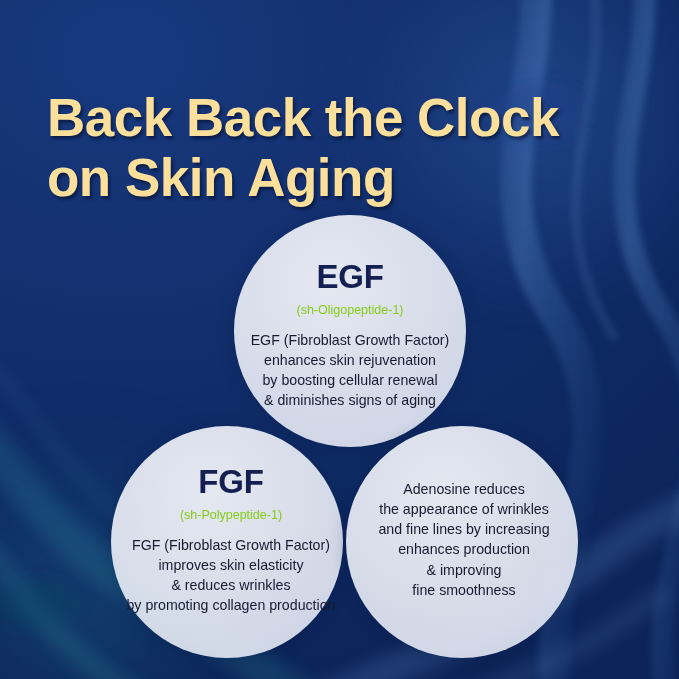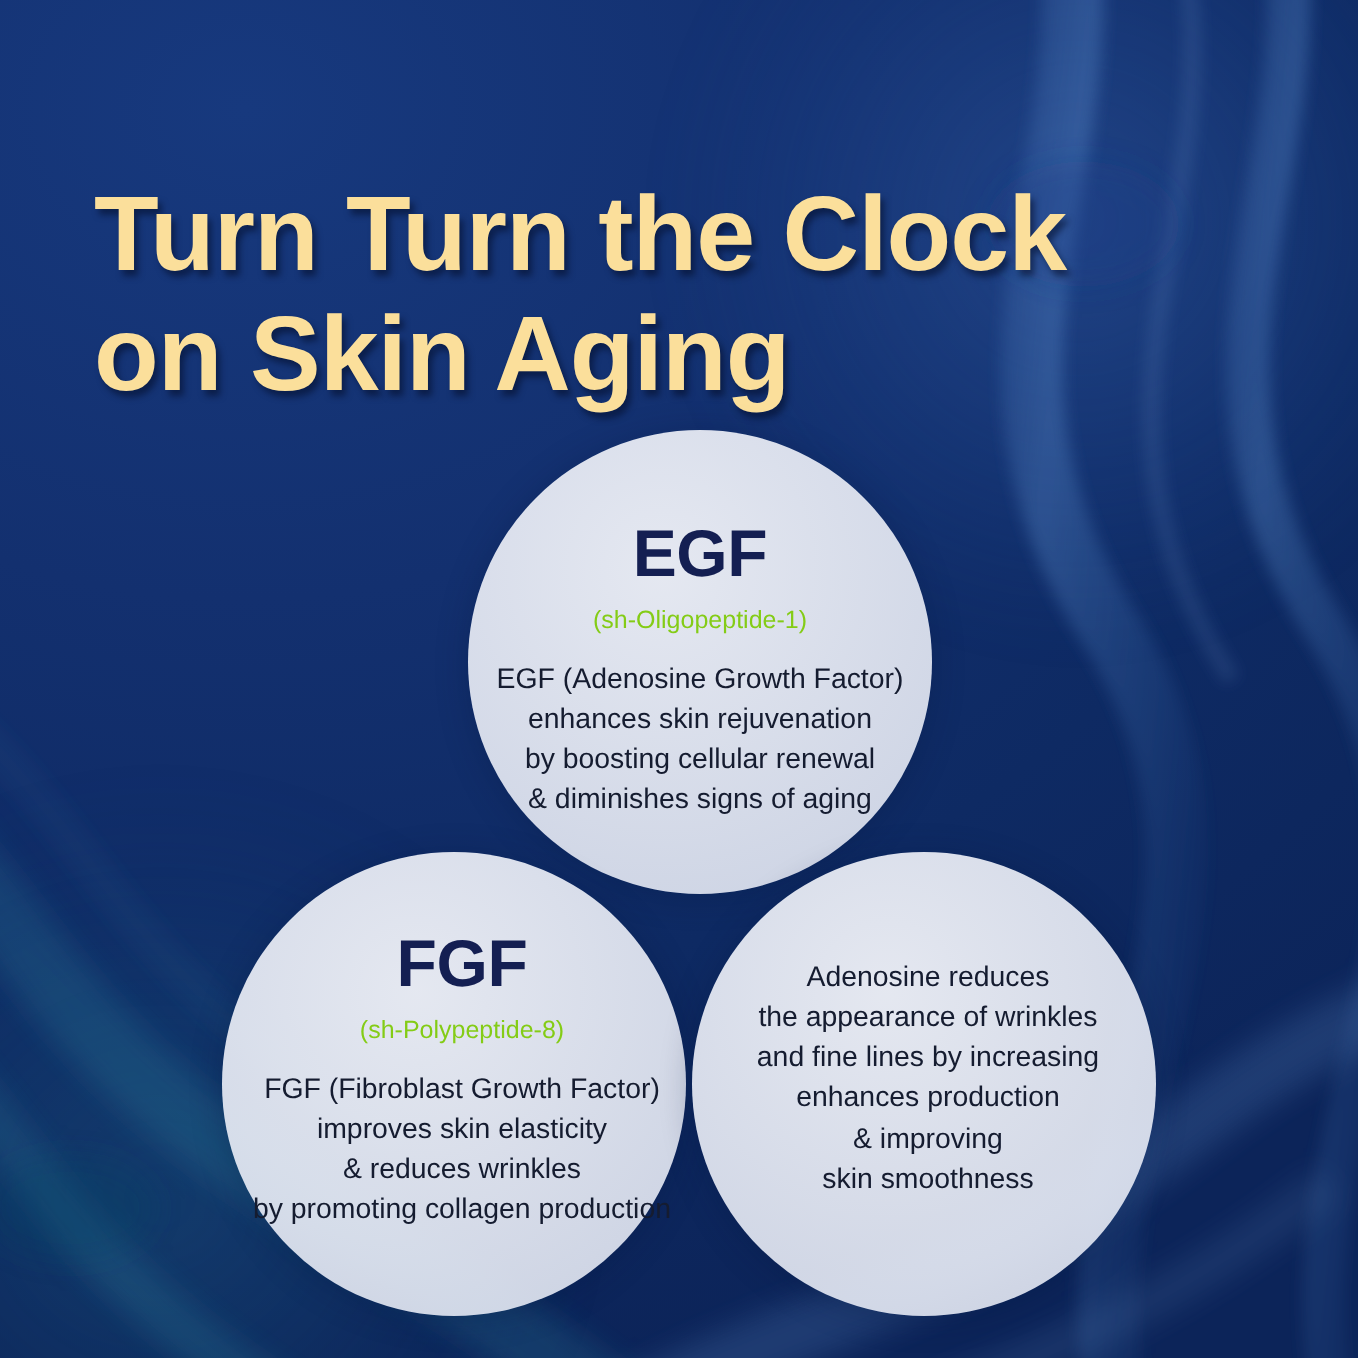--- a/index.html
+++ b/index.html
@@ -181,21 +181,21 @@
       </g>
 
       <g filter="url(#softer)">
         <ellipse cx="508" cy="150" rx="40" ry="26" fill="#1a3f86" fill-opacity="0.35"></ellipse>
         <ellipse cx="86" cy="560" rx="36" ry="22" fill="#0f4a63" fill-opacity="0.26"></ellipse>
       </g>
     </svg>
   </div>
 
   <h1 class="headline">
-    <span class="line">Turn Turn the Clock</span>
+    <span class="line">Back Back the Clock</span>
     <span class="line">on Skin Aging</span>
   </h1>
 
   <div class="venn">
 
     <div class="circle c-egf"></div>
     <div class="circle c-fgf"></div>
     <div class="circle c-aden"></div>
 
     <div class="lens-wrap lw-egf-fgf">
@@ -205,43 +205,43 @@
       <div class="lens"></div>
     </div>
     <div class="lens-wrap lw-fgf-ad">
       
     </div>
 
     <div class="c-text t-egf">
       <div class="c-title">EGF</div>
       <div class="c-sub">(sh-Oligopeptide-1)</div>
       <div class="c-body">
-        <div>EGF (Adenosine Growth Factor)</div>
+        <div>EGF (Fibroblast Growth Factor)</div>
         <div>enhances skin rejuvenation</div>
         <div>by boosting cellular renewal</div>
         <div>&amp; diminishes signs of aging</div>
       </div>
     </div>
 
     <div class="c-text t-fgf">
       <div class="c-title">FGF</div>
-      <div class="c-sub">(sh-Polypeptide-8)</div>
+      <div class="c-sub">(sh-Polypeptide-1)</div>
       <div class="c-body">
         <div>FGF (Fibroblast Growth Factor)</div>
         <div>improves skin elasticity</div>
         <div>&amp; reduces wrinkles</div>
         <div>by promoting collagen production</div>
       </div>
     </div>
 
     <div class="c-text t-aden">
       <div class="c-body">
         <div>Adenosine reduces</div>
         <div>the appearance of wrinkles</div>
         <div>and fine lines by increasing</div>
         <div>enhances production</div>
         <div>&amp; improving</div>
-        <div>skin smoothness</div>
+        <div>fine smoothness</div>
       </div>
     </div>
 
   </div>
 </div>
 
 </body></html>

